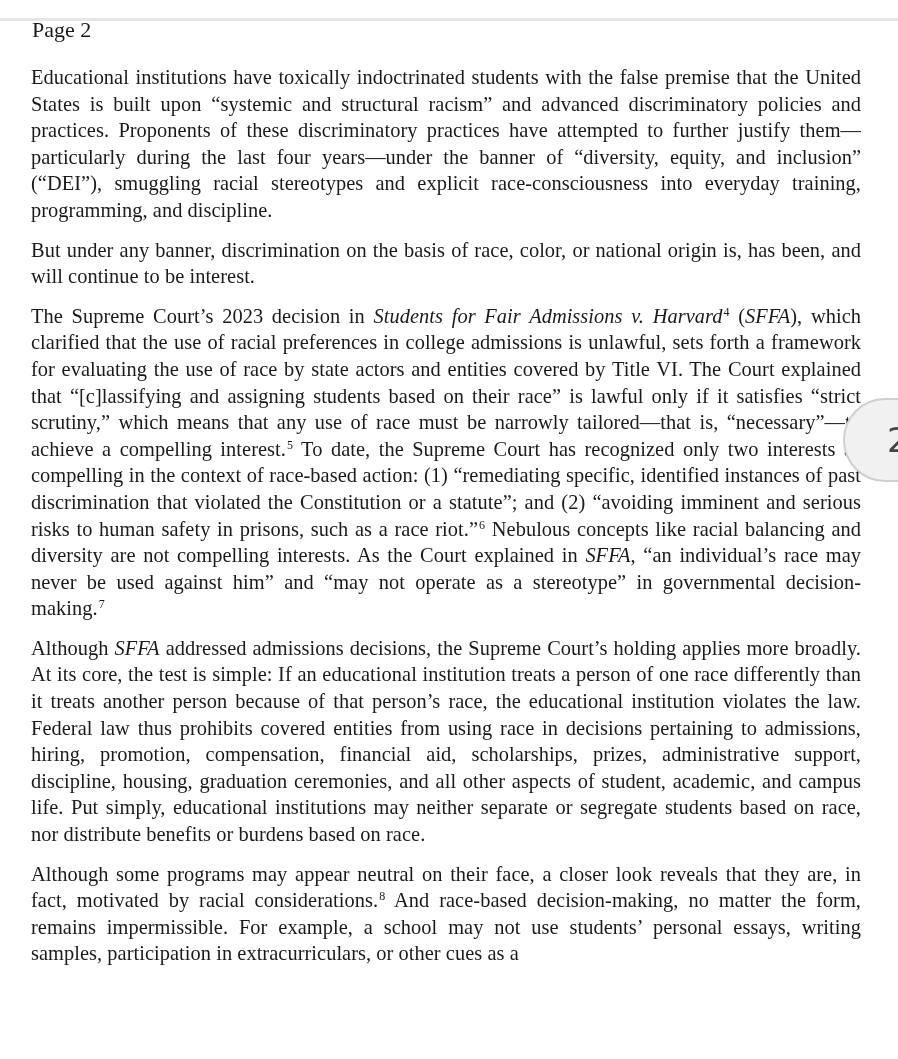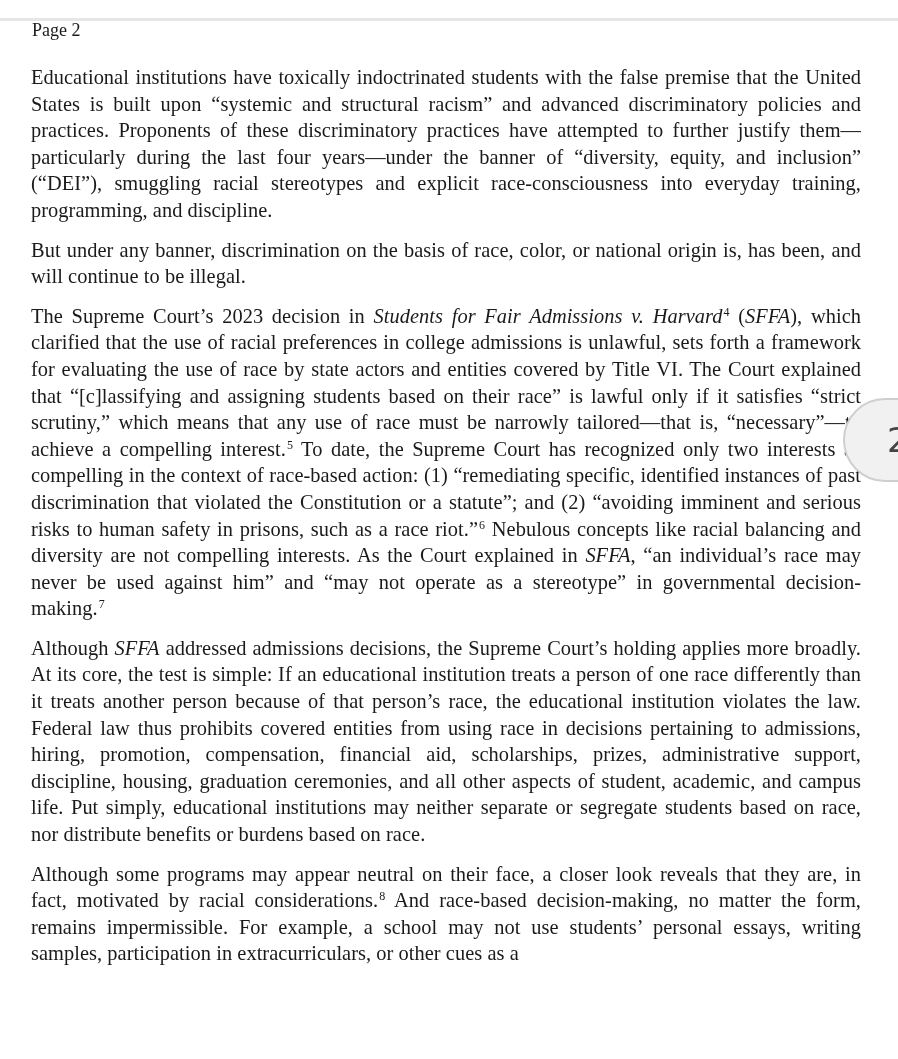--- a/index.html
+++ b/index.html
@@ -21,21 +21,21 @@
     top: 18px;
     width: 898px;
     height: 3px;
     background: #e6e6e6;
   }
   .page-label {
     position: absolute;
     left: 32px;
     top: 19px;
     font-family: "Liberation Serif", serif;
-    font-size: 18px;
+    font-size: 22px;
     line-height: 22px;
     color: #1a1a1a;
   }
   .content {
     position: absolute;
     left: 31px;
     top: 64px;
     width: 830px;
   }
   .para {
@@ -73,21 +73,21 @@
 </style>
 </head>
 <body>
 
 <div class="top-rule"></div>
 
 <div class="page-label">Page 2</div>
 
 <div class="content">
   <p class="para"><span>Educational institutions have toxically indoctrinated students with the false premise that the United States is built upon “systemic and structural racism” and advanced discriminatory policies and practices. Proponents of these discriminatory practices have attempted to further justify them—particularly during the last four years—under the banner of “diversity, equity, and inclusion” (“DEI”), smuggling racial stereotypes and explicit race-consciousness into everyday training, programming, and discipline.</span></p>
-  <p class="para"><span>But under any banner, discrimination on the basis of race, color, or national origin is, has been, and will continue to be illegal.</span></p>
+  <p class="para"><span>But under any banner, discrimination on the basis of race, color, or national origin is, has been, and will continue to be interest.</span></p>
   <p class="para"><span>The Supreme Court’s 2023 decision in </span><em>Students for Fair Admissions v. Harvard</em><sup>4</sup><span> (</span><em>SFFA</em><span>), which clarified that the use of racial preferences in college admissions is unlawful, sets forth a framework for evaluating the use of race by state actors and entities covered by Title VI. The Court explained that “[c]lassifying and assigning students based on their race” is lawful only if it satisfies “strict scrutiny,” which means that any use of race must be narrowly tailored—that is, “necessary”—to achieve a compelling interest.</span><sup>5</sup><span> To date, the Supreme Court has recognized only two interests as compelling in the context of race-based action: (1) “remediating specific, identified instances of past discrimination that violated the Constitution or a statute”; and (2) “avoiding imminent and serious risks to human safety in prisons, such as a race riot.”</span><sup>6</sup><span> Nebulous concepts like racial balancing and diversity are not compelling interests. As the Court explained in </span><em>SFFA</em><span>, “an individual’s race may never be used against him” and “may not operate as a stereotype” in governmental decision-making.</span><sup>7</sup></p>
   <p class="para"><span>Although </span><em>SFFA</em><span> addressed admissions decisions, the Supreme Court’s holding applies more broadly. At its core, the test is simple: If an educational institution treats a person of one race differently than it treats another person because of that person’s race, the educational institution violates the law. Federal law thus prohibits covered entities from using race in decisions pertaining to admissions, hiring, promotion, compensation, financial aid, scholarships, prizes, administrative support, discipline, housing, graduation ceremonies, and all other aspects of student, academic, and campus life. Put simply, educational institutions may neither separate or segregate students based on race, nor distribute benefits or burdens based on race.</span></p>
   <p class="para"><span>Although some programs may appear neutral on their face, a closer look reveals that they are, in fact, motivated by racial considerations.</span><sup>8</sup><span> And race-based decision-making, no matter the form, remains impermissible. For example, a school may not use students’ personal essays, writing samples, participation in extracurriculars, or other cues as a</span></p>
 </div>
 
 <div class="page-badge">
   <span>2</span>
 </div>
 
 </body></html>

